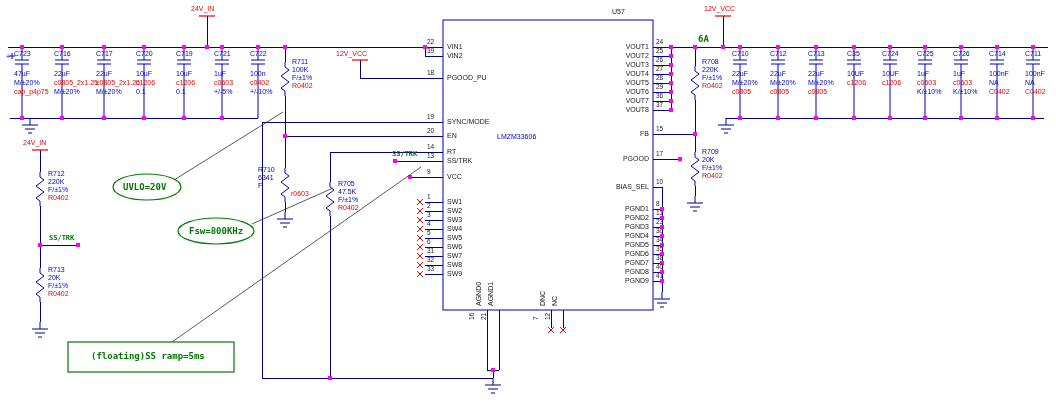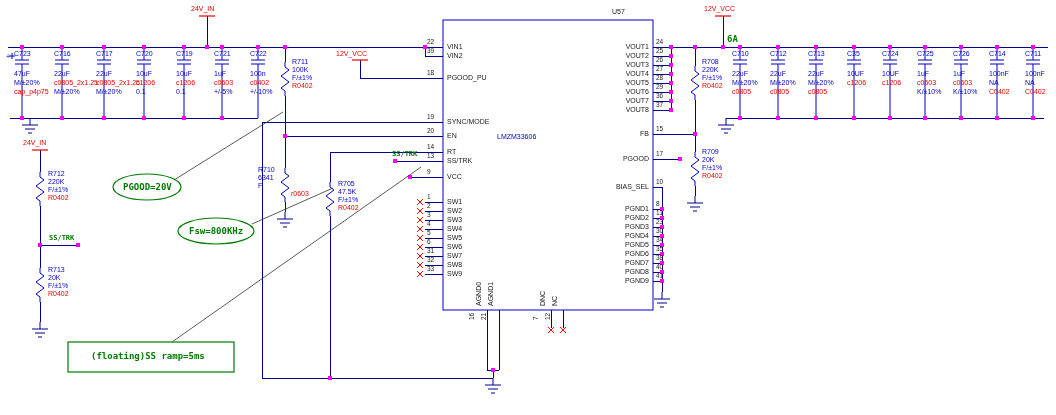--- a/index.html
+++ b/index.html
@@ -293,19 +293,19 @@
   <i style="left: 48px; top: 282px;">F/±1%</i>
   <i class="r" style="left: 48px; top: 290px;">R0402</i>
 
   <i class="r" style="left: 191px; top: 5px;">24V_IN</i>
   <i class="r" style="left: 336px; top: 50px;">12V_VCC</i>
   <i class="r" style="left: 23px; top: 139px;">24V_IN</i>
   <i class="r" style="left: 704px; top: 5px;">12V_VCC</i>
 
   <i class="g" style="left: 49px; top: 234px;">SS/TRK</i>
   <i class="g" style="left: 392px; top: 150px;">SS/TRK</i>
-  <i class="g big" style="left: 727px; top: 34px; text-align: center;">6A</i>
-  <i class="g big" style="left: 123px; top: 182px;">PGOOD=20V</i>
+  <i class="g big" style="left: 698px; top: 34px; text-align: center;">6A</i>
+  <i class="g big" style="left: 123px; top: 182px;">UVLO=20V</i>
   <i class="g big" style="left: 189px; top: 226px;">Fsw=800KHz</i>
   <i class="g big" style="left: 91px; top: 351px;">(floating)SS ramp=5ms</i>
 </div>
 
 </div>
 
 </body></html>

